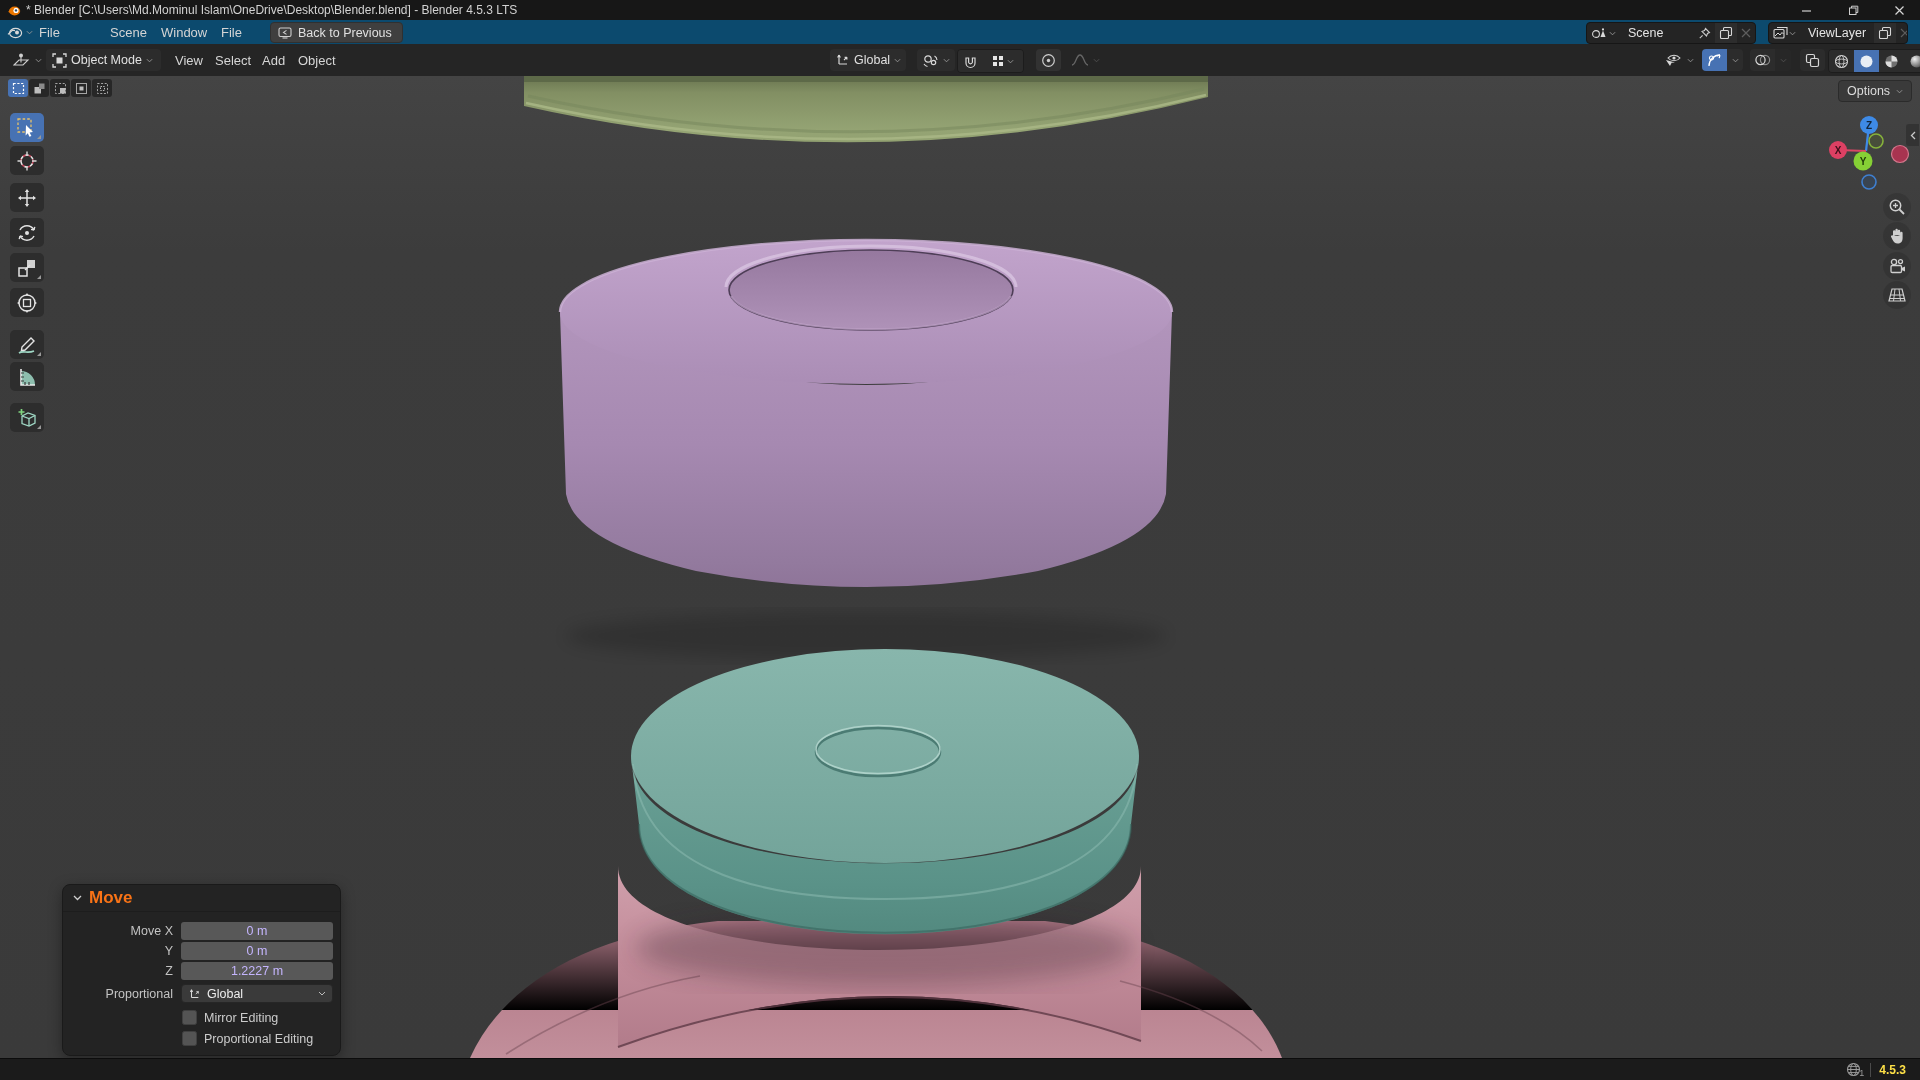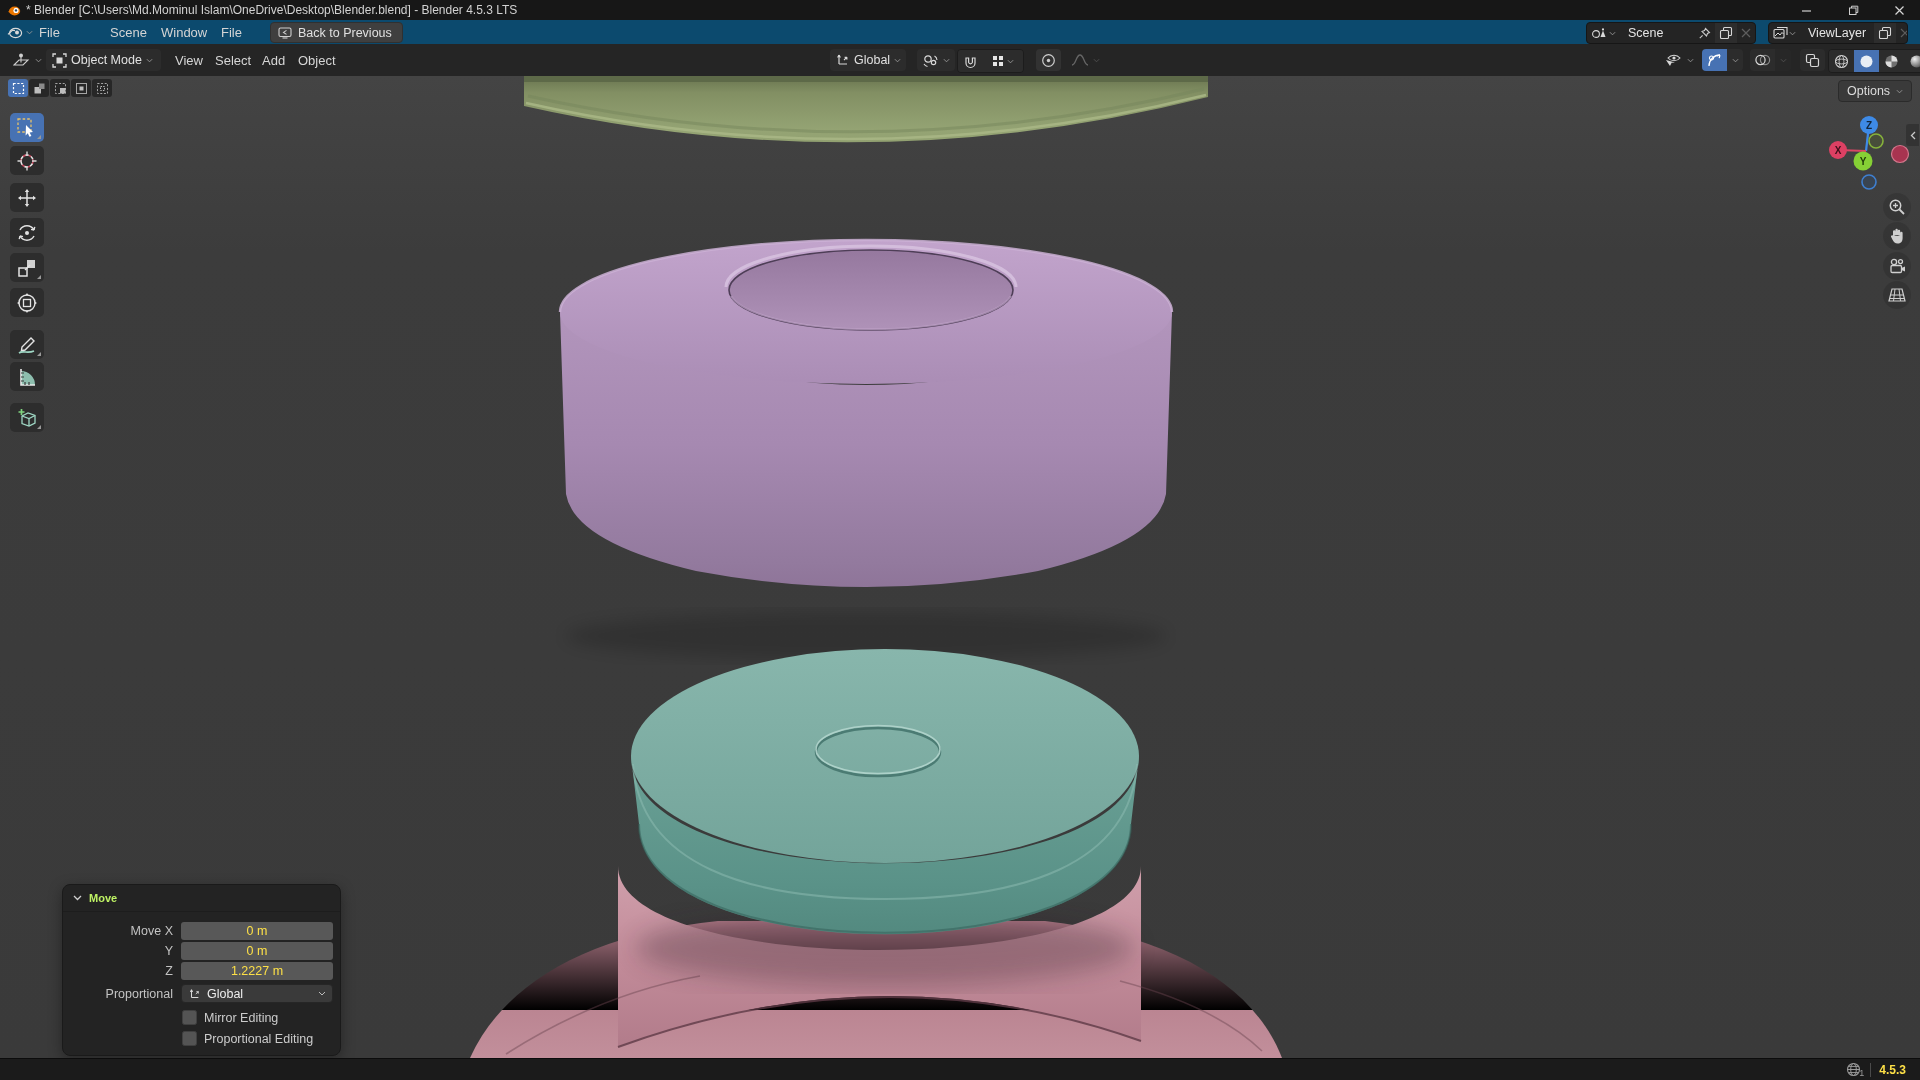--- a/index.html
+++ b/index.html
@@ -40,25 +40,25 @@
                gap:6px;padding:0 8px;font-size:12.5px;color:#dcdcdc;}
   .toolbtn{width:34px;height:29px;border-radius:5px;background:#2d2d2d;display:flex;align-items:center;justify-content:center;position:absolute;left:10px;}
   .toolbtn.active{background:#4772b3;}
   .toolbtn .corner{position:absolute;right:3px;bottom:3px;width:0;height:0;border-left:4px solid transparent;border-bottom:4px solid #9a9a9a;}
   .navbtn{position:absolute;width:28px;height:28px;border-radius:50%;display:flex;align-items:center;justify-content:center;background:rgba(0,0,0,0.12);}
 
   
   .move-panel{left:62px;top:808px;width:277px;height:170px;background:rgba(34,34,34,0.96);
               border:1px solid #1a1a1a;border-radius:8px;box-shadow:0 4px 14px rgba(0,0,0,.35);}
   .mp-header{height:26px;display:flex;align-items:center;gap:7px;padding-left:10px;
-             border-bottom:1px solid #1d1d1d;color:#bef264;font-size:11px;font-weight:bold;}
+             border-bottom:1px solid #1d1d1d;color:#f97316;font-size:17px;font-weight:bold;}
   .mp-row{position:absolute;left:0;width:277px;height:19px;display:flex;align-items:center;}
   .mp-label{width:110px;text-align:right;font-size:12.5px;color:#c3c3c3;padding-right:8px;}
   .mp-field{width:152px;height:18px;background:#585858;border-radius:3px;display:flex;align-items:center;justify-content:center;
-            font-size:12.5px;color:#fde047;}
+            font-size:12.5px;color:#c4b5fd;}
   .mp-drop{width:152px;height:19px;background:#3a3a3a;border:1px solid #262626;border-radius:4px;display:flex;align-items:center;
            font-size:12.5px;color:#ededed;gap:6px;padding:0 6px;box-sizing:border-box;}
   .mp-check{width:13px;height:13px;background:#545454;border-radius:2.5px;border:1px solid #404040;}
   .mp-checklabel{font-size:12.5px;color:#cccccc;margin-left:7px;}
 
   
   .statusbar{left:0;top:1058px;width:1920px;height:22px;background:#1b1b1b;border-top:1px solid #0c0c0c;}
   .version{font-size:12px;color:#fde047;border-left:1px solid #4a4a4a;padding-left:8px;margin-left:6px;line-height:14px;font-weight:bold;}
   .ext-count{font-size:9px;color:#9a9a9a;margin-left:-2px;margin-top:7px;}
 </style>

